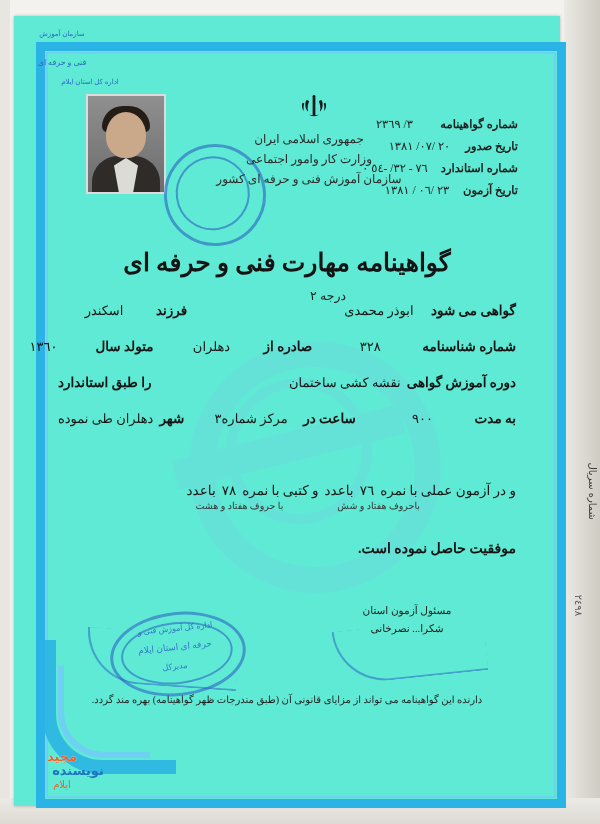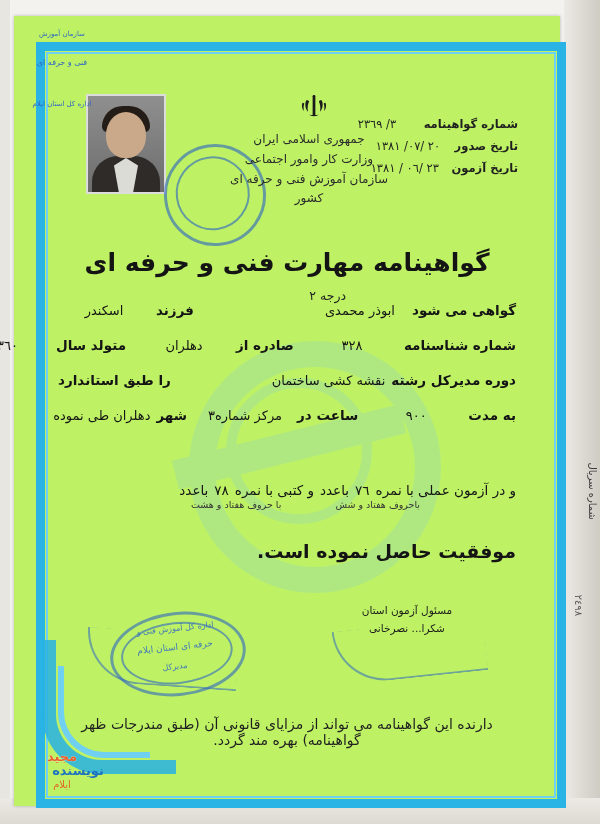--- a/index.html
+++ b/index.html
@@ -27,22 +27,23 @@
     background:linear-gradient(90deg,#eceae4,#d9d7d0 60%,#cfccc4);
   }
   .scan-edge-bottom{
     position:absolute;left:0;bottom:0;width:600px;height:26px;
     background:linear-gradient(180deg,#eceae4,#dcdad3);
   }
   
   .sheet{
     position:absolute;
     left:14px;top:16px;width:546px;height:790px;
-    background:#bef264;
+    background:#5eead4;
     box-shadow:0 0 3px rgba(0,0,0,.25);
+    font-family:Liberation Serif, serif;
   }
   
   .frame-outer{
     position:absolute;left:22px;top:26px;width:530px;height:766px;
     border:9px solid #2ab4e6;
     box-sizing:border-box;
   }
   .frame-inner{
     position:absolute;left:32px;top:36px;width:510px;height:746px;
     border:2px solid #6fd0f2;
@@ -118,21 +119,21 @@
   .stamp-round:after{
     content:"";position:absolute;left:9px;top:9px;width:70px;height:70px;
     border:2px solid #2f66c4;border-radius:50%;
   }
   .stamp-text{
     position:absolute;width:96px;text-align:center;color:#2f66c4;
     font-size:7px;direction:rtl;
   }
   .st1{top:14px;}
   .st2{top:42px;font-size:8px;}
-  .st3{top:84px;}
+  .st3{top:62px;padding-left:28px;}
   
   .emblem{
     position:absolute;left:283px;top:74px;width:34px;height:34px;
   }
   .org{
     position:absolute;left:200px;top:114px;width:190px;
     text-align:center;direction:rtl;
     font-size:12px;color:#2b2b2b;line-height:1.65;
   }
   
@@ -176,21 +177,21 @@
     direction:rtl;font-size:13.5px;color:#141414;
   }
   .score-row{display:flex;align-items:baseline;gap:6px;white-space:nowrap;}
   .sub{font-size:9.5px;color:#333;}
   .subs-row{
     display:flex;gap:54px;direction:rtl;margin-top:1px;
     padding-right:96px;font-size:9.5px;
   }
   .success{
     position:absolute;right:44px;top:524px;
-    direction:rtl;font-size:19px;font-weight:bold;color:#141414;
+    direction:rtl;font-size:14px;font-weight:bold;color:#141414;
   }
   
   .sig-right{
     position:absolute;right:68px;top:586px;width:170px;
     text-align:center;direction:rtl;font-size:10.5px;color:#1b1b1b;
     line-height:1.7;
   }
   .sig-left{
     position:absolute;left:60px;top:586px;width:190px;
     text-align:center;direction:rtl;font-size:10.5px;color:#1b1b1b;
@@ -214,22 +215,22 @@
   }
   .oval-text{
     position:absolute;left:96px;width:130px;text-align:center;
     color:#2f66c4;font-size:8px;direction:rtl;transform:rotate(-6deg);
     opacity:.85;
   }
   .ot1{top:608px;}
   .ot2{top:626px;font-size:9px;}
   .ot3{top:646px;}
   .footnote{
-    position:absolute;left:44px;right:44px;top:700px;
-    text-align:center;direction:rtl;font-size:14px;color:#1f1f1f;
+    position:absolute;left:44px;right:44px;top:678px;
+    text-align:center;direction:rtl;font-size:10px;color:#1f1f1f;
   }
   
   .side-vert{
     position:absolute;right:2px;top:520px;
     transform:rotate(90deg);transform-origin:right top;
     font-size:10px;color:#3a3a3a;direction:rtl;white-space:nowrap;
   }
   .side-num{
     position:absolute;right:16px;top:616px;
     transform:rotate(90deg);transform-origin:right top;
@@ -307,20 +308,24 @@
     <div class="meta">
       <div class="row">
         <span class="lbl">شماره گواهینامه</span>
         <span class="val">٣/ ٢٣٦٩</span>
       </div>
       <div class="row">
         <span class="lbl">تاریخ صدور</span>
         <span class="val">٢٠ /٠٧/ ١٣٨١</span>
       </div>
       <div class="row">
+        <span class="lbl">شماره استاندارد</span>
+        <span class="val">٧٦ - ٣٢/ -٥٤ ٠</span>
+      </div>
+      <div class="row">
         <span class="lbl">تاریخ آزمون</span>
         <span class="val">٢٣ /٠٦ / ١٣٨١</span>
       </div>
     </div>
 
     <div class="title">گواهینامه مهارت فنی و حرفه ای</div>
     <div class="degree">درجه ٢</div>
 
     <div class="body-lines">
 
@@ -337,21 +342,21 @@
         <span class="val">٣٢٨</span>
         <span class="spacer"></span>
         <span class="lbl">صادره از</span>
         <span class="val">دهلران</span>
         <span class="spacer"></span>
         <span class="lbl">متولد سال</span>
         <span class="val">١٣٦٠</span>
       </div>
 
       <div class="line">
-        <span class="lbl">دوره مدیرکل رشته</span>
+        <span class="lbl">دوره آموزش گواهی</span>
         <span class="val">نقشه کشی ساختمان</span>
         <span class="spacer"></span>
         <span class="lbl">را طبق استاندارد</span>
       </div>
 
       <div class="line">
         <span class="lbl">به مدت</span>
         <span class="val">٩٠٠</span>
         <span class="spacer"></span>
         <span class="lbl">ساعت در</span>

